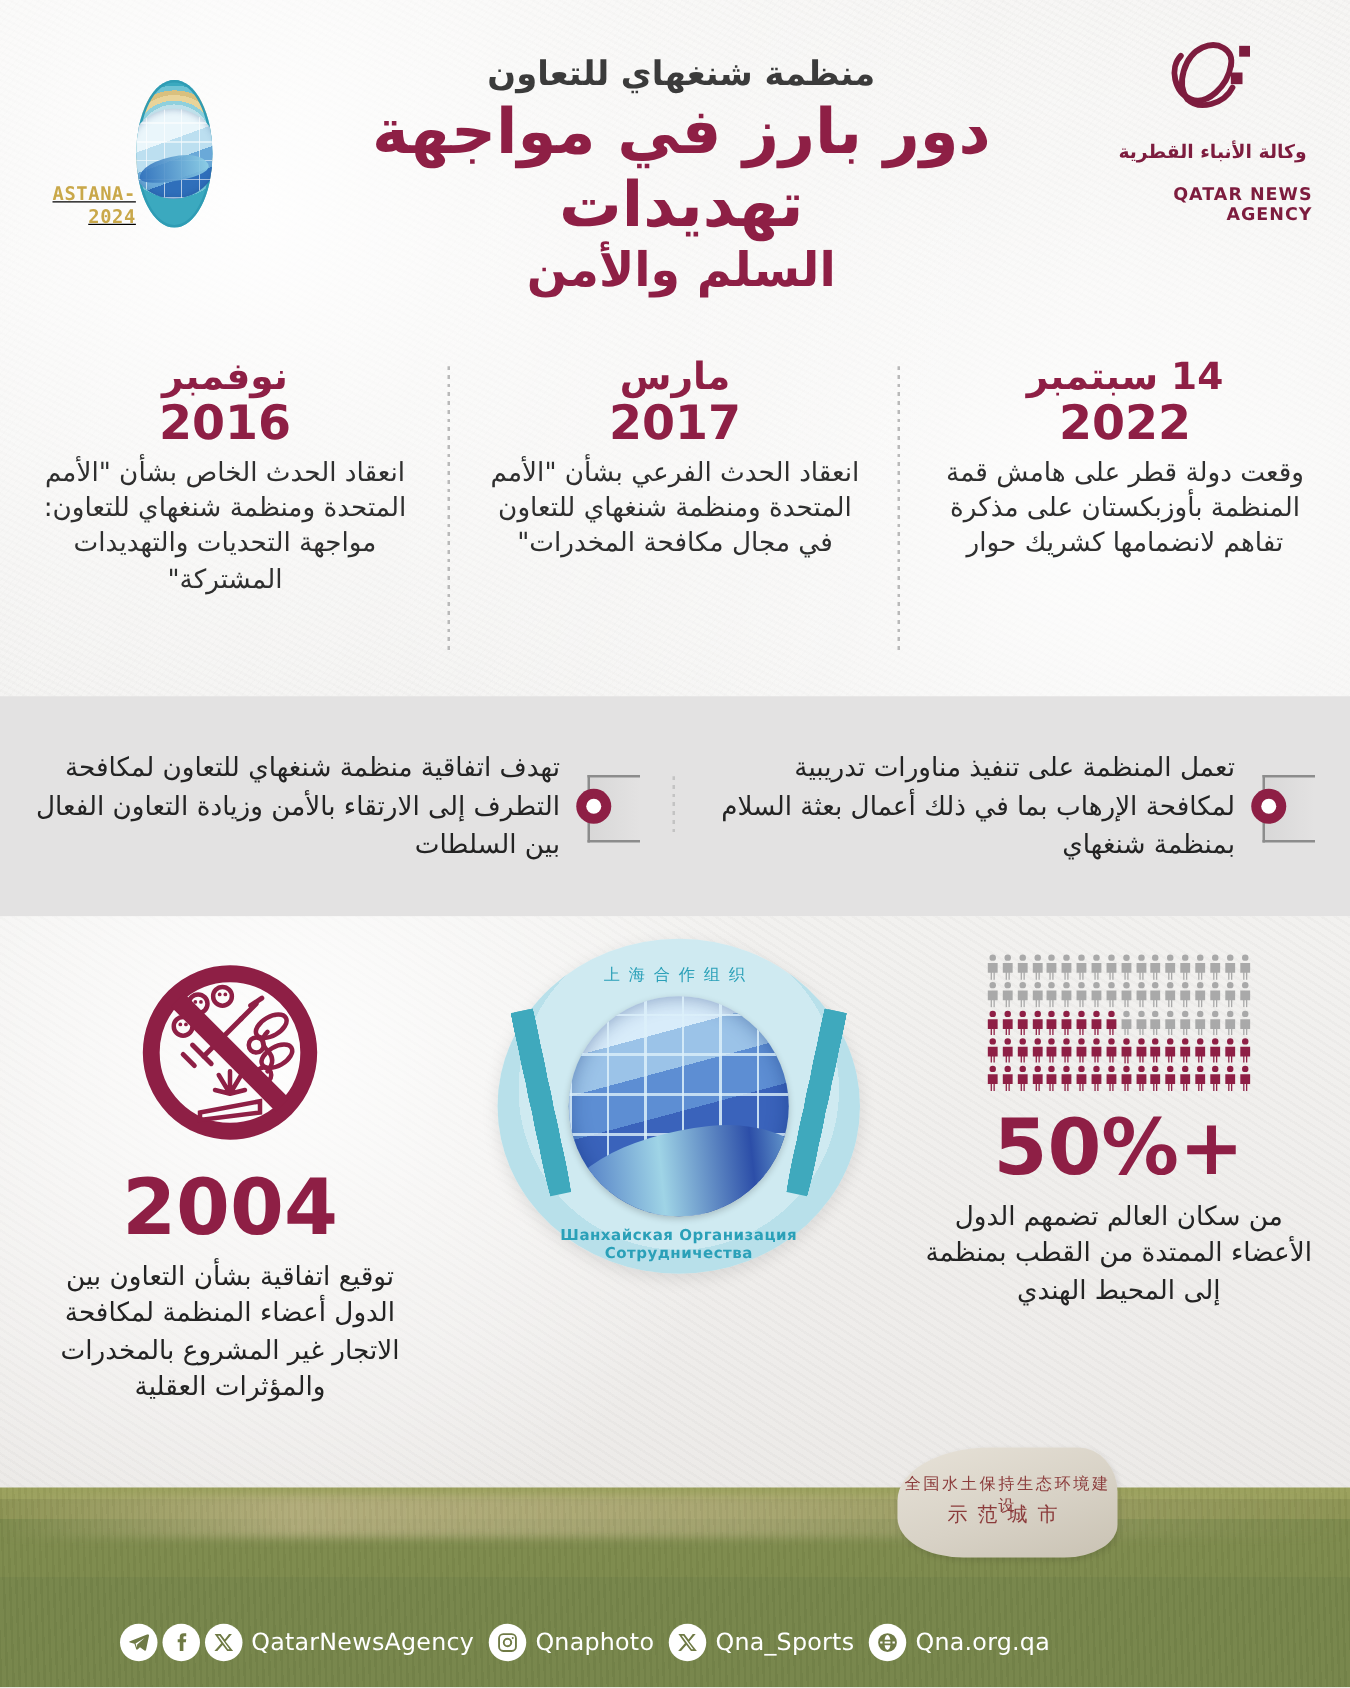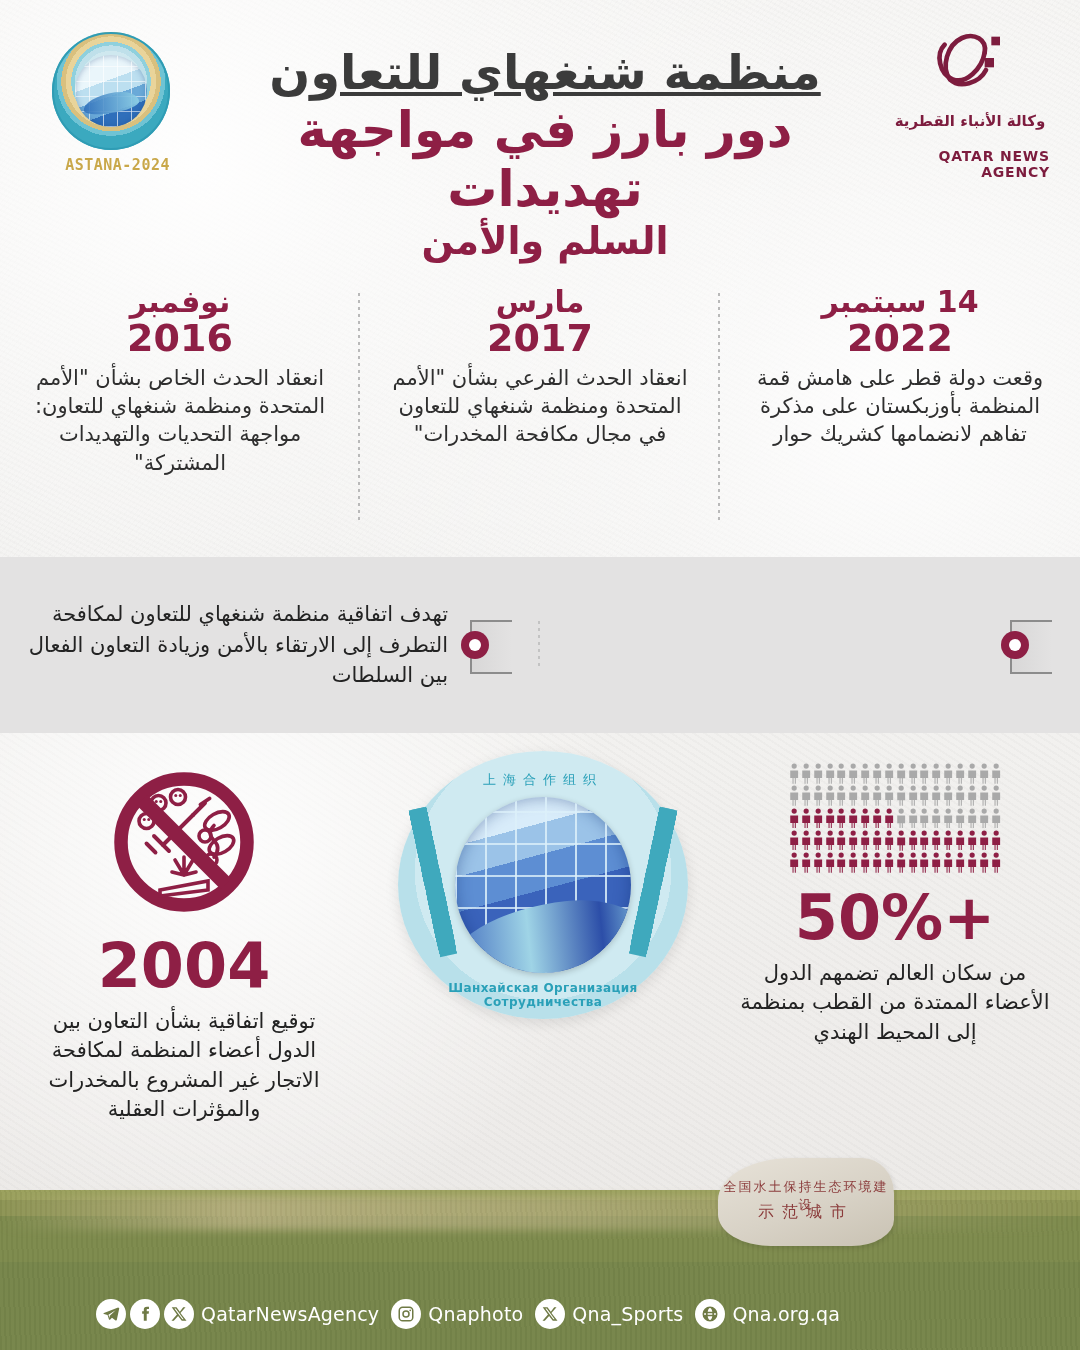--- a/index.html
+++ b/index.html
@@ -17,21 +17,21 @@
       radial-gradient(circle at 82% 30%, rgba(255,255,255,.9), rgba(255,255,255,0) 45%),
       repeating-linear-gradient(27deg, rgba(0,0,0,.018) 0 2px, rgba(255,255,255,0) 2px 5px),
       repeating-linear-gradient(-51deg, rgba(0,0,0,.015) 0 1px, rgba(255,255,255,0) 1px 4px),
       linear-gradient(#f4f3f1,#efeeec 55%,#eceae8);
   }
 
   
   .header{position:absolute;top:0;left:0;width:1080px;height:250px;}
   .sco-badge{
     position:absolute;left:42px;top:32px;width:128px;height:150px;
-    display:flex;flex-direction:column;align-items:flex-start;
+    display:flex;flex-direction:row;align-items:flex-end;text-decoration:underline;
   }
   .sco-badge .ring{
     width:118px;height:118px;border-radius:50%;
     background:
       radial-gradient(circle at 50% 42%, #cfe8ef 0 34%, #bfe0ea 34% 40%, #8fd0dd 40% 44%, #e9d49a 44% 50%, #d9c07e 50% 55%, #6fc3d4 55% 60%, #3ba9bf 60% 100%);
     box-shadow:0 0 0 2px #2f9cb4 inset;
     position:relative;overflow:hidden;
   }
   .sco-badge .globe{
     position:absolute;left:50%;top:50%;transform:translate(-50%,-50%);
@@ -57,21 +57,21 @@
     margin-top:6px;font-size:15px;font-weight:bold;letter-spacing:.5px;
     color:#c9a84a;font-family:"DejaVu Sans Mono","Liberation Mono",monospace;
     text-shadow:0 1px 0 rgba(255,255,255,.8);
   }
 
   .title-wrap{
     position:absolute;left:215px;top:44px;width:660px;text-align:center;
     direction:rtl;
   }
   .title-line{font-weight:bold;line-height:1.18;letter-spacing:0;}
-  .t1{font-size:48px;color:#3b3b3b;text-decoration:underline;}
+  .t1{font-size:27px;color:#3b3b3b;}
   .t2{font-size:50px;color:#8e1f45;}
   .t3{font-size:38px;color:#8e1f45;}
 
   .qna-logo{
     position:absolute;right:30px;top:30px;width:160px;height:150px;
     display:flex;flex-direction:column;align-items:center;justify-content:flex-start;gap:16px;
   }
   .qna-logo .mark{width:120px;height:96px;}
   .qna-logo .ar{font-size:15px;font-weight:bold;color:#7d1c3e;margin-top:2px;direction:rtl;}
   .qna-logo .en{font-size:14px;font-weight:bold;color:#7d1c3e;letter-spacing:.8px;margin-top:2px;}
@@ -292,20 +292,21 @@
     </div>
   </div>
 
   <div class="band">
 
     <div class="band-col">
       <div class="bullet">
         <div class="bracket"></div>
         <div class="ring2"></div>
       </div>
+      <div class="band-text">تعمل المنظمة على تنفيذ مناورات تدريبية لمكافحة الإرهاب بما في ذلك أعمال بعثة السلام بمنظمة شنغهاي</div>
     </div>
 
     <div class="band-col">
       <div class="bullet">
         <div class="bracket"></div>
         <div class="ring2"></div>
       </div>
       <div class="band-text">تهدف اتفاقية منظمة شنغهاي للتعاون لمكافحة التطرف إلى الارتقاء بالأمن وزيادة التعاون الفعال بين السلطات</div>
     </div>
   </div>

